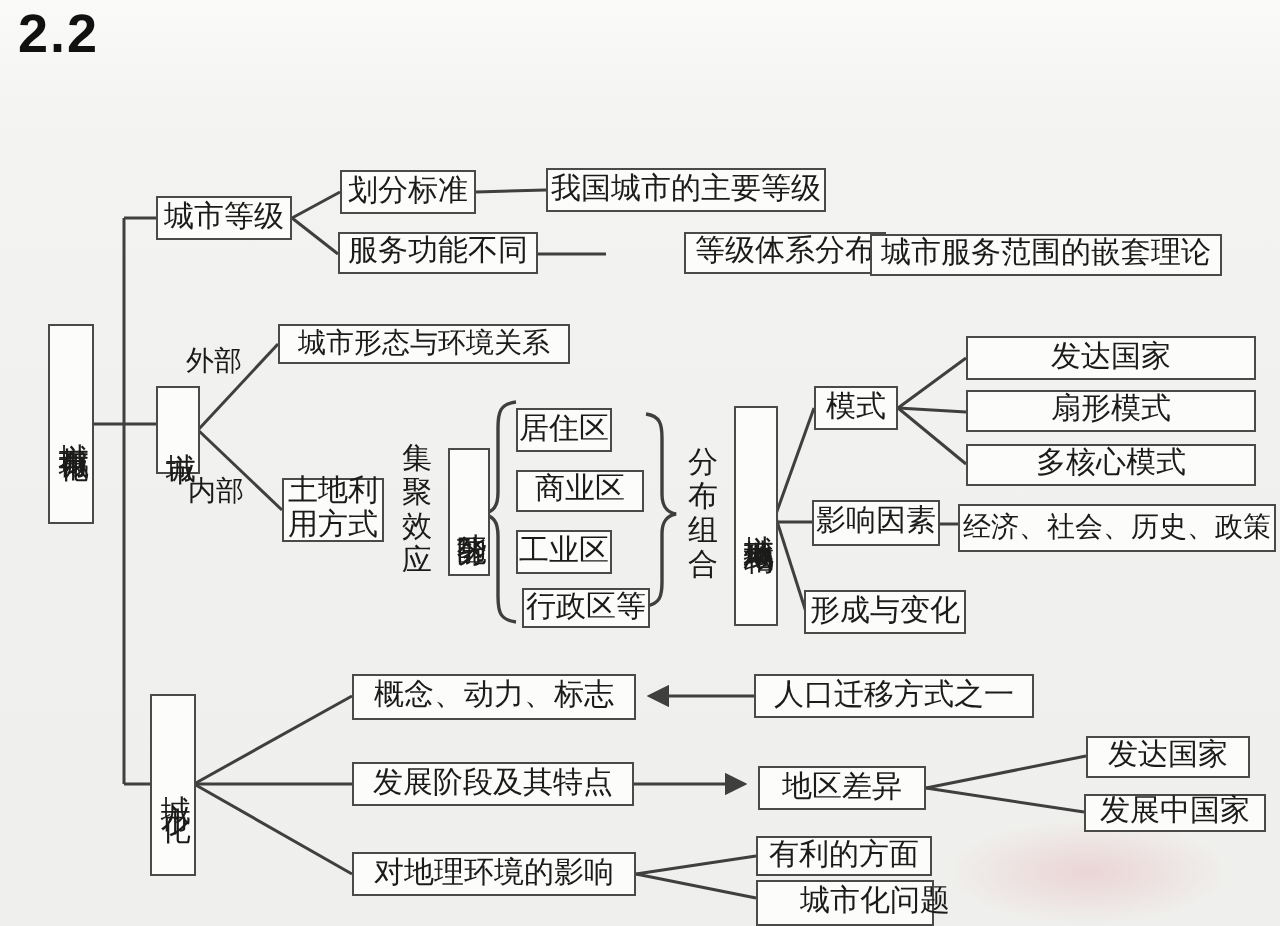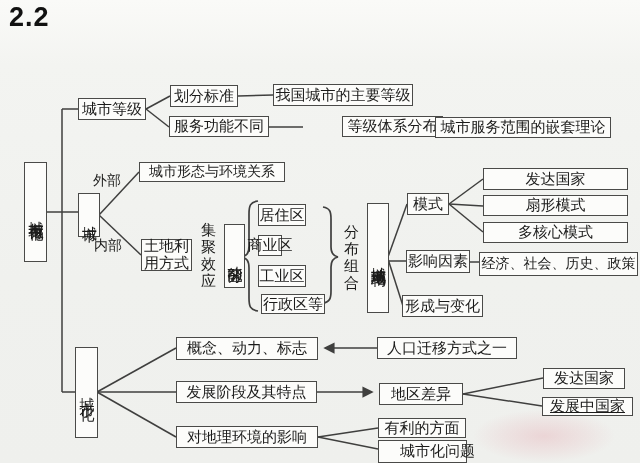--- a/index.html
+++ b/index.html
@@ -97,38 +97,38 @@
   <div class="node" style="left:435px;top:117px;width:176px;height:21px;">城市服务范围的嵌套理论</div>
 
   <div class="node v" style="left:78px;top:193px;width:22px;height:44px;">城市</div>
   <div class="node plain small" style="left:91px;top:172px;width:32px;height:18px;">外部</div>
   <div class="node plain small" style="left:92px;top:237px;width:32px;height:18px;">内部</div>
   <div class="node small" style="left:139px;top:162px;width:146px;height:20px;">城市形态与环境关系</div>
   <div class="node wrap" style="left:141px;top:239px;width:51px;height:32px;">土地利用方式</div>
   <div class="node plain wrap" style="left:192px;top:240px;width:33px;height:32px;">集聚效应</div>
   <div class="node v" style="left:224px;top:224px;width:21px;height:64px;">功能分区</div>
   <div class="node" style="left:258px;top:204px;width:48px;height:22px;">居住区</div>
-  <div class="node" style="left:258px;top:235px;width:24px;height:21px;">商业区</div>
+  <div class="node" style="left:258px;top:235px;width:64px;height:21px;">商业区</div>
   <div class="node" style="left:258px;top:265px;width:48px;height:22px;">工业区</div>
   <div class="node" style="left:261px;top:294px;width:64px;height:20px;">行政区等</div>
   <div class="node plain wrap" style="left:335px;top:242px;width:33px;height:32px;">分布组合</div>
   <div class="node v" style="left:367px;top:203px;width:22px;height:110px;">城市地域结构</div>
   <div class="node" style="left:407px;top:193px;width:42px;height:22px;">模式</div>
   <div class="node" style="left:483px;top:168px;width:145px;height:22px;">发达国家</div>
   <div class="node" style="left:483px;top:195px;width:145px;height:21px;">扇形模式</div>
   <div class="node" style="left:483px;top:222px;width:145px;height:21px;">多核心模式</div>
   <div class="node" style="left:406px;top:250px;width:64px;height:23px;">影响因素</div>
   <div class="node small" style="left:479px;top:252px;width:159px;height:24px;">经济、社会、历史、政策</div>
   <div class="node" style="left:402px;top:295px;width:81px;height:22px;">形成与变化</div>
 
   <div class="node v loose" style="left:75px;top:347px;width:23px;height:91px;">城市化</div>
   <div class="node" style="left:176px;top:337px;width:142px;height:23px;">概念、动力、标志</div>
   <div class="node" style="left:377px;top:337px;width:140px;height:22px;">人口迁移方式之一</div>
   <div class="node" style="left:176px;top:381px;width:141px;height:22px;">发展阶段及其特点</div>
   <div class="node" style="left:379px;top:383px;width:84px;height:22px;">地区差异</div>
   <div class="node" style="left:543px;top:368px;width:82px;height:21px;">发达国家</div>
-  <div class="node" style="left:542px;top:397px;width:91px;height:19px;text-decoration:underline;">发展中国家</div>
+  <div class="node" style="left:542px;top:397px;width:91px;height:19px;">发展中国家</div>
   <div class="node" style="left:176px;top:426px;width:142px;height:22px;">对地理环境的影响</div>
   <div class="node" style="left:378px;top:418px;width:88px;height:20px;">有利的方面</div>
   <div class="node" style="left:378px;top:440px;width:89px;height:23px;padding-left:32px;">城市化问题</div>
 
   <div class="watermark"></div>
 </div>
 
 </body></html>

